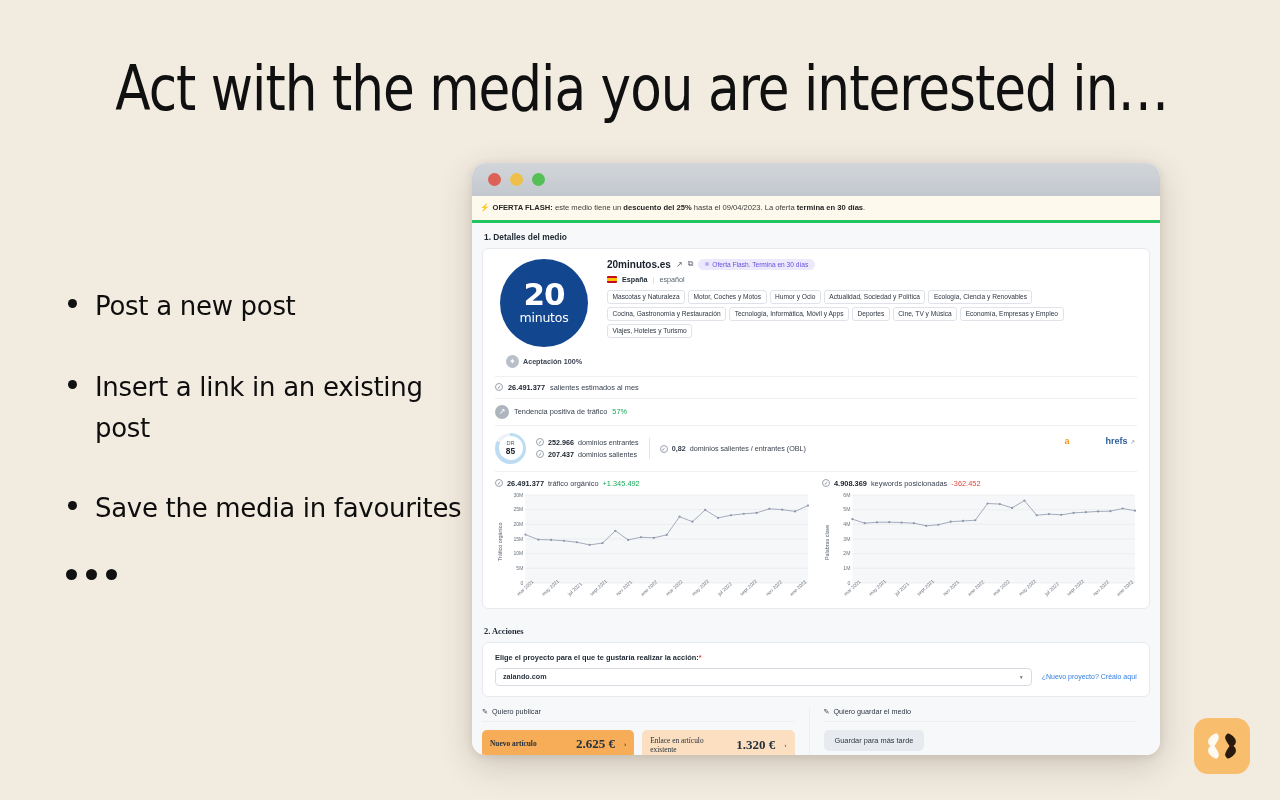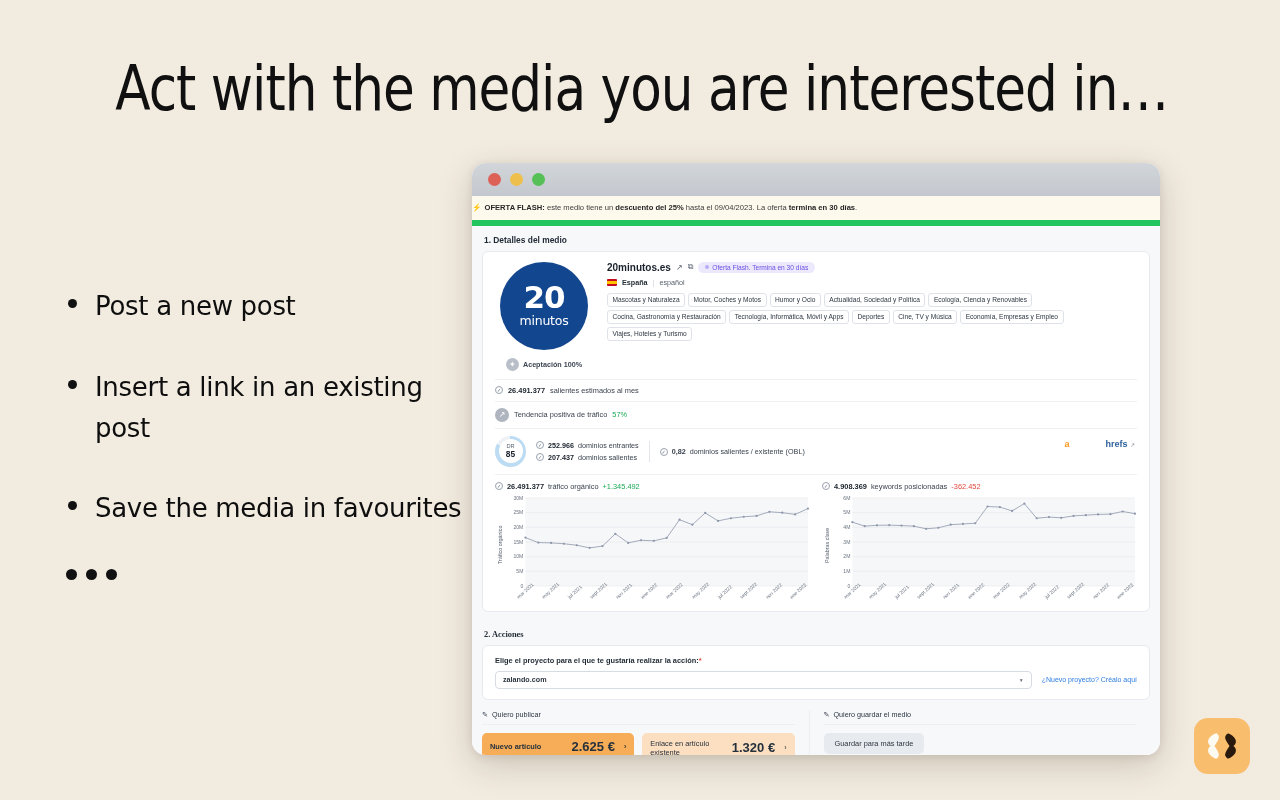--- a/index.html
+++ b/index.html
@@ -52,22 +52,22 @@
   }
   .tl { width: 13px; height: 13px; border-radius: 50%; }
   .tl.red { background: #dd6157; }
   .tl.yel { background: #eec04b; }
   .tl.grn { background: #55c056; }
 
   .page { height: 559px; background: #f7f8fa; overflow: hidden; position: relative; }
 
   
   .flashbar {
-    background: #fdf9ec; border-bottom: 6px solid #22c55e;
-    padding: 7px 0; font-size: 7.6px; color: #3b3b3b; line-height: 1.3;
+    background: #fdf9ec; border-bottom: 3px solid #22c55e;
+    padding: 7px 8px; font-size: 7.6px; color: #3b3b3b; line-height: 1.3;
   }
   .flashbar .bolt { color: #f0b429; margin-right: 3px; }
   .flashbar b { font-weight: bold; color: #262626; }
 
   .sec-title { font-size: 8.4px; font-weight: bold; color: #1f2933; padding: 9px 12px 6px; }
 
   .card {
     background: #fff; border: 1px solid #e6e9ee; border-radius: 6px;
     margin: 0 10px; padding: 10px 12px;
   }
@@ -170,21 +170,21 @@
   .select .caret { font-size: 5px; color: #6b7480; }
   .newproj { font-size: 7px; color: #2f7de1; white-space: nowrap; }
 
   .actions { display: flex; padding: 0 10px; margin-top: 10px; }
   .act-col { flex: 1; padding-right: 14px; }
   .act-col.right { padding-left: 14px; border-left: 1px solid #eceff3; }
   .act-title { display: flex; align-items: center; gap: 4px; font-size: 7.2px; color: #2c3540;
                padding-bottom: 5px; border-bottom: 1px solid #eceff3; }
   .btnrow { display: flex; gap: 8px; margin-top: 8px; }
   .offerbtn { border-radius: 5px; display: flex; align-items: center; gap: 9px;
-              padding: 6px 8px; font-size: 7.4px; color: #24303c; }
+              padding: 6px 8px; font-size: 7.4px; color: #24303c; font-family: Liberation Serif, serif; }
   .offerbtn.primary { background: #f7ad57; font-weight: bold; }
   .offerbtn.secondary { background: #fbdfc0; }
   .offerbtn .price { font-weight: bold; font-size: 13px; }
   .offerbtn .arr { font-size: 7px; }
   .subinfo { text-align: right; font-size: 6.3px; color: #5b6472; line-height: 1.55; margin-top: 3px; }
   .strike { color: #e0453a; text-decoration: line-through; }
   .savebtn { background: #e7eaee; border-radius: 5px; padding: 6px 11px;
              font-size: 7.4px; color: #2c3540; display: inline-block; margin-top: 8px; }
 
   
@@ -315,21 +315,21 @@
             </div>
             <div class="dr-item">
               <span class="chk"></span>
               <b>207.437</b>
               <span>dominios salientes</span>
             </div>
           </div>
           <div class="obl">
             <span class="chk"></span>
             <b>0,82</b>
-            <span>dominios salientes / existente (OBL)</span>
+            <span>dominios salientes / entrantes (OBL)</span>
           </div>
           <div class="ahrefs">
             <span class="a">a</span><span class="h">hrefs</span>
             <span class="ext">↗</span>
           </div>
         </div>
 
         <div class="charts">
           <div class="chartbox">
             <div class="chart-head">

